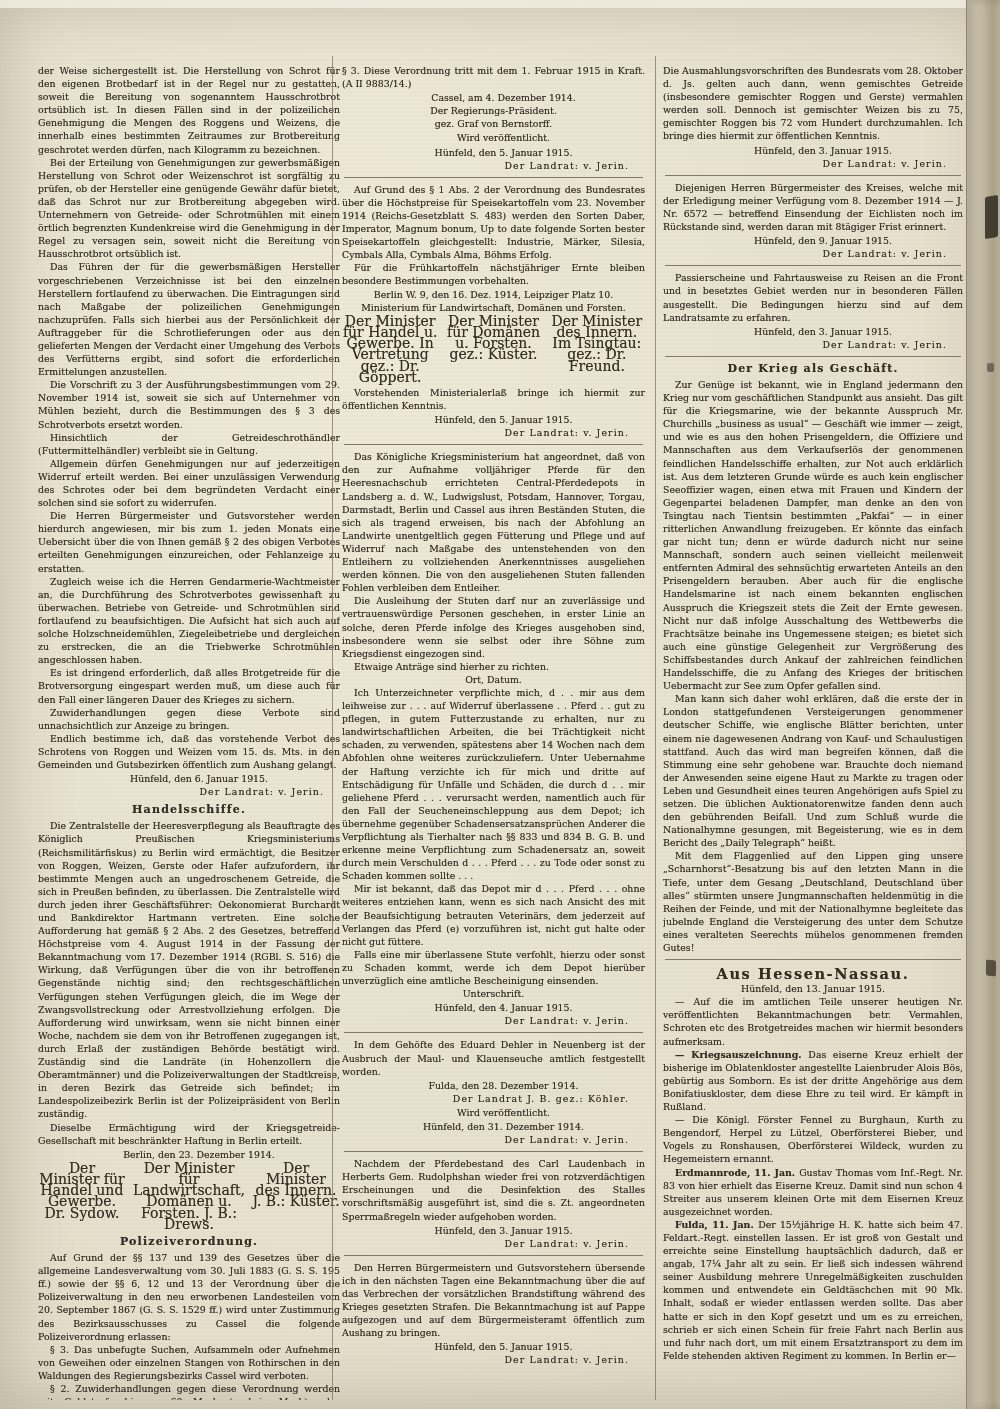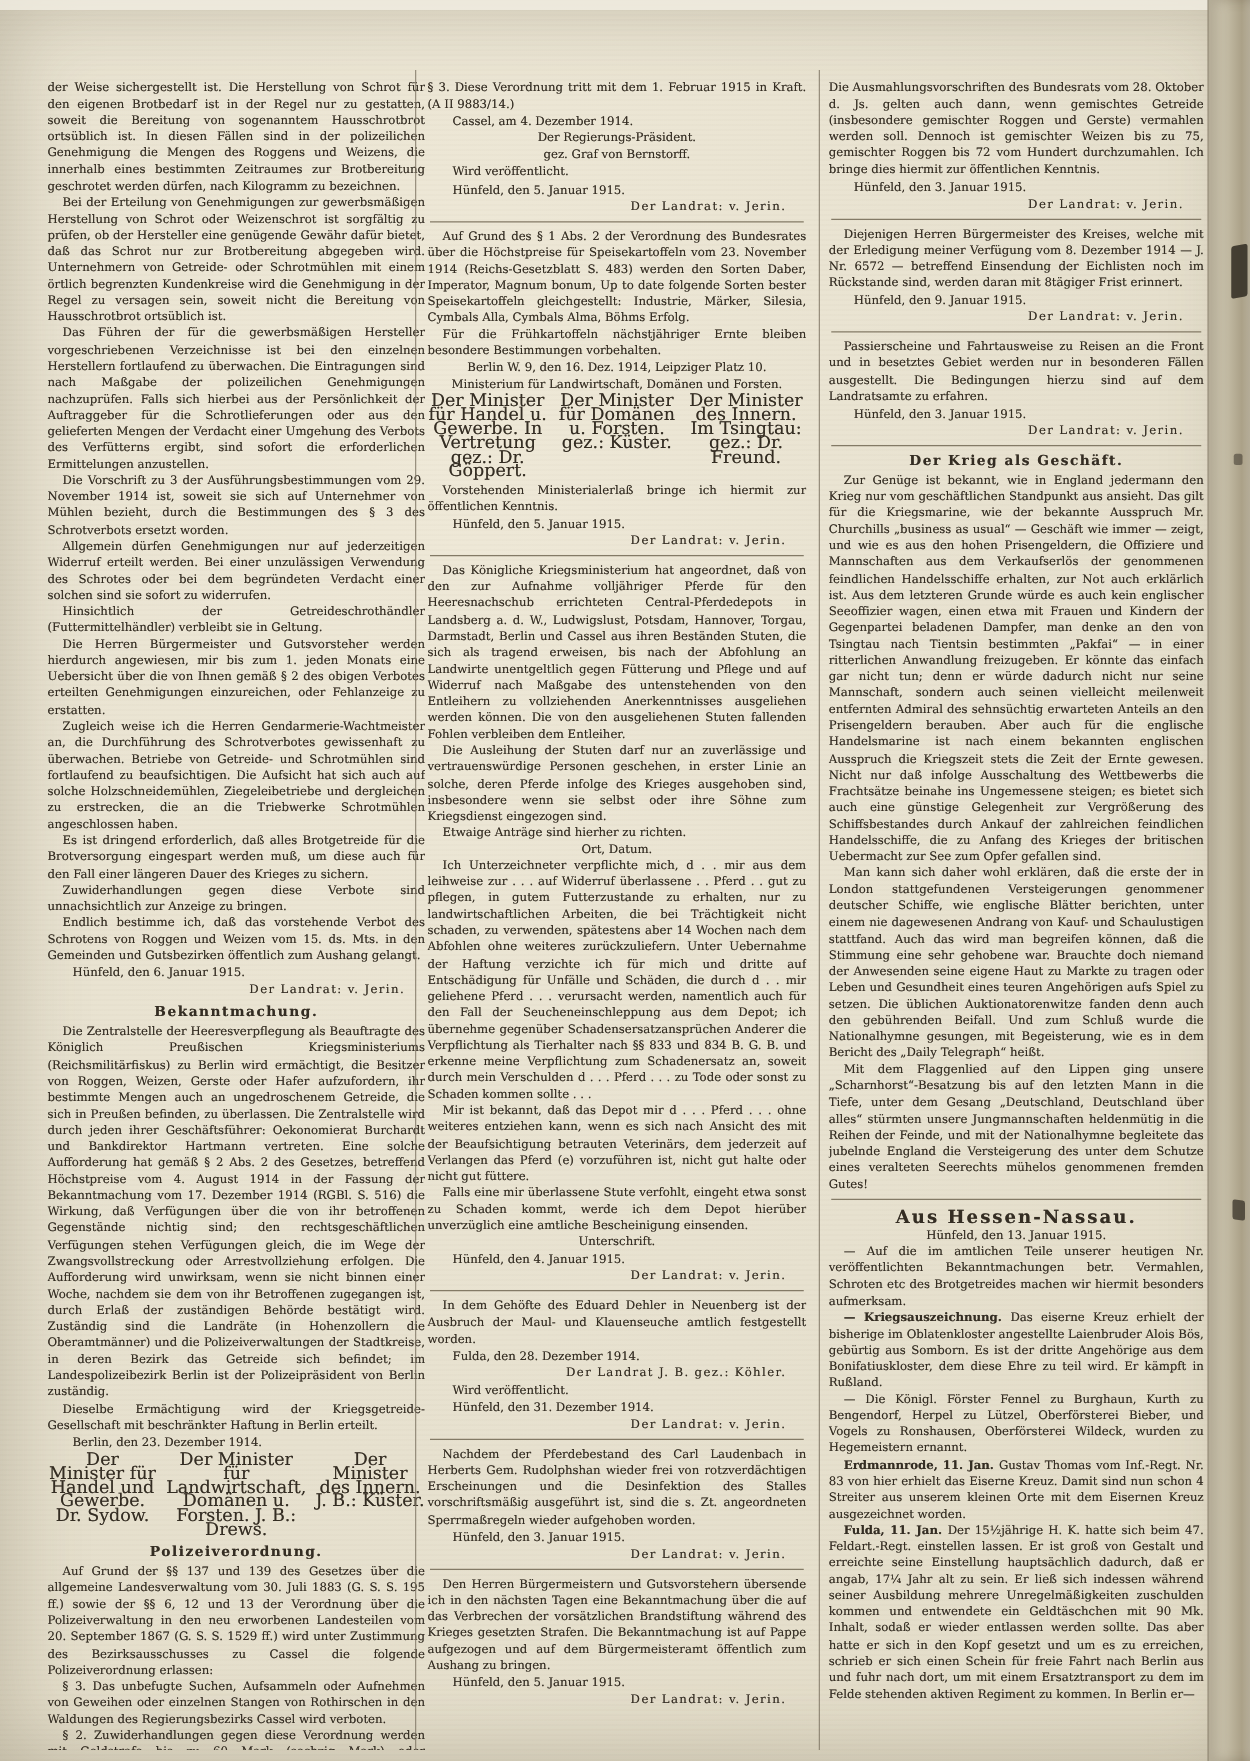--- a/index.html
+++ b/index.html
@@ -28,21 +28,21 @@
   .col.c2{left:342px;width:303px;}
   .col.c3{left:663px;width:300px;}
   .blk{margin:0;}
   .p{text-indent:12px;}
   .noindent{text-indent:0;}
   .h{
     text-align:center;font-weight:bold;font-size:11px;letter-spacing:1.2px;
     margin:5px 0 3px;text-indent:0;
   }
   .h.big{font-size:14.5px;letter-spacing:1.6px;margin:7px 0 2px;}
-  .date{text-align:left;text-indent:20px;margin-top:1px;}
+  .date{text-align:center;text-indent:20px;margin-top:1px;}
   .sig{text-align:right;padding-right:16px;letter-spacing:1.1px;}
   .cen{text-align:center;text-indent:0;}
   .rule{height:0;border:0;border-top:1px solid #837a66;margin:5px 2px;}
   .sigrow{display:flex;gap:7px;justify-content:space-between;margin:2px 0 3px;}
   .sigcell{flex:1;text-align:center;font-size:14px;line-height:11.2px;text-align-last:center;}
   .lead{font-weight:bold;}
   
   .edge{
     position:absolute;right:0;top:0;width:33px;height:1409px;
     background:linear-gradient(to right,#d6cfba 0%,#c2bAa3 45%,#aba188 80%,#b8b09b 100%);
@@ -58,30 +58,30 @@
 <body>
 
 <div class="page">
   <div class="topstrip"></div>
 
   <div class="col c1">
       <div class="blk p noindent">der Weise sichergestellt ist. Die Herstellung von Schrot für den eigenen Brotbedarf ist in der Regel nur zu gestatten, soweit die Bereitung von sogenanntem Hausschrotbrot ortsüblich ist. In diesen Fällen sind in der polizeilichen Genehmigung die Mengen des Roggens und Weizens, die innerhalb eines bestimmten Zeitraumes zur Brotbereitung geschrotet werden dürfen, nach Kilogramm zu bezeichnen.</div>
       <div class="blk p">Bei der Erteilung von Genehmigungen zur gewerbsmäßigen Herstellung von Schrot oder Weizenschrot ist sorgfältig zu prüfen, ob der Hersteller eine genügende Gewähr dafür bietet, daß das Schrot nur zur Brotbereitung abgegeben wird. Unternehmern von Getreide- oder Schrotmühlen mit einem örtlich begrenzten Kundenkreise wird die Genehmigung in der Regel zu versagen sein, soweit nicht die Bereitung von Hausschrotbrot ortsüblich ist.</div>
       <div class="blk p">Das Führen der für die gewerbsmäßigen Hersteller vorgeschriebenen Verzeichnisse ist bei den einzelnen Herstellern fortlaufend zu überwachen. Die Eintragungen sind nach Maßgabe der polizeilichen Genehmigungen nachzuprüfen. Falls sich hierbei aus der Persönlichkeit der Auftraggeber für die Schrotlieferungen oder aus den gelieferten Mengen der Verdacht einer Umgehung des Verbots des Verfütterns ergibt, sind sofort die erforderlichen Ermittelungen anzustellen.</div>
       <div class="blk p">Die Vorschrift zu 3 der Ausführungsbestimmungen vom 29. November 1914 ist, soweit sie sich auf Unternehmer von Mühlen bezieht, durch die Bestimmungen des § 3 des Schrotverbots ersetzt worden.</div>
+      <div class="blk p">Hinsichtlich der Getreideschrothändler (Futtermittelhändler) verbleibt sie in Geltung.</div>
       <div class="blk p">Allgemein dürfen Genehmigungen nur auf jederzeitigen Widerruf erteilt werden. Bei einer unzulässigen Verwendung des Schrotes oder bei dem begründeten Verdacht einer solchen sind sie sofort zu widerrufen.</div>
-      <div class="blk p">Hinsichtlich der Getreideschrothändler (Futtermittelhändler) verbleibt sie in Geltung.</div>
       <div class="blk p">Die Herren Bürgermeister und Gutsvorsteher werden hierdurch angewiesen, mir bis zum 1. jeden Monats eine Uebersicht über die von Ihnen gemäß § 2 des obigen Verbotes erteilten Genehmigungen einzureichen, oder Fehlanzeige zu erstatten.</div>
       <div class="blk p">Zugleich weise ich die Herren Gendarmerie-Wachtmeister an, die Durchführung des Schrotverbotes gewissenhaft zu überwachen. Betriebe von Getreide- und Schrotmühlen sind fortlaufend zu beaufsichtigen. Die Aufsicht hat sich auch auf solche Holzschneidemühlen, Ziegeleibetriebe und dergleichen zu erstrecken, die an die Triebwerke Schrotmühlen angeschlossen haben.</div>
       <div class="blk p">Es ist dringend erforderlich, daß alles Brotgetreide für die Brotversorgung eingespart werden muß, um diese auch für den Fall einer längeren Dauer des Krieges zu sichern.</div>
       <div class="blk p">Zuwiderhandlungen gegen diese Verbote sind unnachsichtlich zur Anzeige zu bringen.</div>
       <div class="blk p">Endlich bestimme ich, daß das vorstehende Verbot des Schrotens von Roggen und Weizen vom 15. ds. Mts. in den Gemeinden und Gutsbezirken öffentlich zum Aushang gelangt.</div>
       <div class="blk date">Hünfeld, den 6. Januar 1915.</div>
       <div class="blk sig">Der Landrat: v. Jerin.</div>
-      <div class="blk h">Bekanntmachung.</div>
+      <div class="blk h">Handelsschiffe.</div>
       <div class="blk p">Die Zentralstelle der Heeresverpflegung als Beauftragte des Königlich Preußischen Kriegsministeriums (Reichsmilitärfiskus) zu Berlin wird ermächtigt, die Besitzer von Roggen, Weizen, Gerste oder Hafer aufzufordern, ihr bestimmte Mengen auch an ungedroschenem Getreide, die sich in Preußen befinden, zu überlassen. Die Zentralstelle wird durch jeden ihrer Geschäftsführer: Oekonomierat Burchardt und Bankdirektor Hartmann vertreten. Eine solche Aufforderung hat gemäß § 2 Abs. 2 des Gesetzes, betreffend Höchstpreise vom 4. August 1914 in der Fassung der Bekanntmachung vom 17. Dezember 1914 (RGBl. S. 516) die Wirkung, daß Verfügungen über die von ihr betroffenen Gegenstände nichtig sind; den rechtsgeschäftlichen Verfügungen stehen Verfügungen gleich, die im Wege der Zwangsvollstreckung oder Arrestvollziehung erfolgen. Die Aufforderung wird unwirksam, wenn sie nicht binnen einer Woche, nachdem sie dem von ihr Betroffenen zugegangen ist, durch Erlaß der zuständigen Behörde bestätigt wird. Zuständig sind die Landräte (in Hohenzollern die Oberamtmänner) und die Polizeiverwaltungen der Stadtkreise, in deren Bezirk das Getreide sich befindet; im Landespolizeibezirk Berlin ist der Polizeipräsident von Berlin zuständig.</div>
       <div class="blk p">Dieselbe Ermächtigung wird der Kriegsgetreide-Gesellschaft mit beschränkter Haftung in Berlin erteilt.</div>
       <div class="blk date">Berlin, den 23. Dezember 1914.</div>
       <div class="blk sigrow">
         <div class="sigcell">Der Minister für Handel und Gewerbe. Dr. Sydow.</div>
         <div class="sigcell">Der Minister für Landwirtschaft, Domänen u. Forsten. J. B.: Drews.</div>
         <div class="sigcell">Der Minister des Innern. J. B.: Küster.</div>
       </div>
       <div class="blk h">Polizeiverordnung.</div>
       <div class="blk p">Auf Grund der §§ 137 und 139 des Gesetzes über die allgemeine Landesverwaltung vom 30. Juli 1883 (G. S. S. 195 ff.) sowie der §§ 6, 12 und 13 der Verordnung über die Polizeiverwaltung in den neu erworbenen Landesteilen vom 20. September 1867 (G. S. S. 1529 ff.) wird unter Zustimmung des Bezirksausschusses zu Cassel die folgende Polizeiverordnung erlassen:</div>
@@ -110,21 +110,21 @@
       <div class="blk p">Vorstehenden Ministerialerlaß bringe ich hiermit zur öffentlichen Kenntnis.</div>
       <div class="blk date">Hünfeld, den 5. Januar 1915.</div>
       <div class="blk sig">Der Landrat: v. Jerin.</div>
       <div class="blk rule"></div>
       <div class="blk p">Das Königliche Kriegsministerium hat angeordnet, daß von den zur Aufnahme volljähriger Pferde für den Heeresnachschub errichteten Central-Pferdedepots in Landsberg a. d. W., Ludwigslust, Potsdam, Hannover, Torgau, Darmstadt, Berlin und Cassel aus ihren Beständen Stuten, die sich als tragend erweisen, bis nach der Abfohlung an Landwirte unentgeltlich gegen Fütterung und Pflege und auf Widerruf nach Maßgabe des untenstehenden von den Entleihern zu vollziehenden Anerkenntnisses ausgeliehen werden können. Die von den ausgeliehenen Stuten fallenden Fohlen verbleiben dem Entleiher.</div>
       <div class="blk p">Die Ausleihung der Stuten darf nur an zuverlässige und vertrauenswürdige Personen geschehen, in erster Linie an solche, deren Pferde infolge des Krieges ausgehoben sind, insbesondere wenn sie selbst oder ihre Söhne zum Kriegsdienst eingezogen sind.</div>
       <div class="blk p">Etwaige Anträge sind hierher zu richten.</div>
       <div class="blk cen">Ort, Datum.</div>
       <div class="blk p">Ich Unterzeichneter verpflichte mich, d . . mir aus dem leihweise zur . . . auf Widerruf überlassene . . Pferd . . gut zu pflegen, in gutem Futterzustande zu erhalten, nur zu landwirtschaftlichen Arbeiten, die bei Trächtigkeit nicht schaden, zu verwenden, spätestens aber 14 Wochen nach dem Abfohlen ohne weiteres zurückzuliefern. Unter Uebernahme der Haftung verzichte ich für mich und dritte auf Entschädigung für Unfälle und Schäden, die durch d . . mir geliehene Pferd . . . verursacht werden, namentlich auch für den Fall der Seucheneinschleppung aus dem Depot; ich übernehme gegenüber Schadensersatzansprüchen Anderer die Verpflichtung als Tierhalter nach §§ 833 und 834 B. G. B. und erkenne meine Verpflichtung zum Schadenersatz an, soweit durch mein Verschulden d . . . Pferd . . . zu Tode oder sonst zu Schaden kommen sollte . . .</div>
       <div class="blk p">Mir ist bekannt, daß das Depot mir d . . . Pferd . . . ohne weiteres entziehen kann, wenn es sich nach Ansicht des mit der Beaufsichtigung betrauten Veterinärs, dem jederzeit auf Verlangen das Pferd (e) vorzuführen ist, nicht gut halte oder nicht gut füttere.</div>
-      <div class="blk p">Falls eine mir überlassene Stute verfohlt, eingeht etwa sonst zu Schaden kommt, werde ich dem Depot hierüber unverzüglich eine amtliche Bescheinigung einsenden.</div>
+      <div class="blk p">Falls eine mir überlassene Stute verfohlt, hierzu oder sonst zu Schaden kommt, werde ich dem Depot hierüber unverzüglich eine amtliche Bescheinigung einsenden.</div>
       <div class="blk cen">Unterschrift.</div>
       <div class="blk date">Hünfeld, den 4. Januar 1915.</div>
       <div class="blk sig">Der Landrat: v. Jerin.</div>
       <div class="blk rule"></div>
       <div class="blk p">In dem Gehöfte des Eduard Dehler in Neuenberg ist der Ausbruch der Maul- und Klauenseuche amtlich festgestellt worden.</div>
       <div class="blk date">Fulda, den 28. Dezember 1914.</div>
       <div class="blk sig">Der Landrat J. B. gez.: Köhler.</div>
       <div class="blk date">Wird veröffentlicht.</div>
       <div class="blk date">Hünfeld, den 31. Dezember 1914.</div>
       <div class="blk sig">Der Landrat: v. Jerin.</div>

